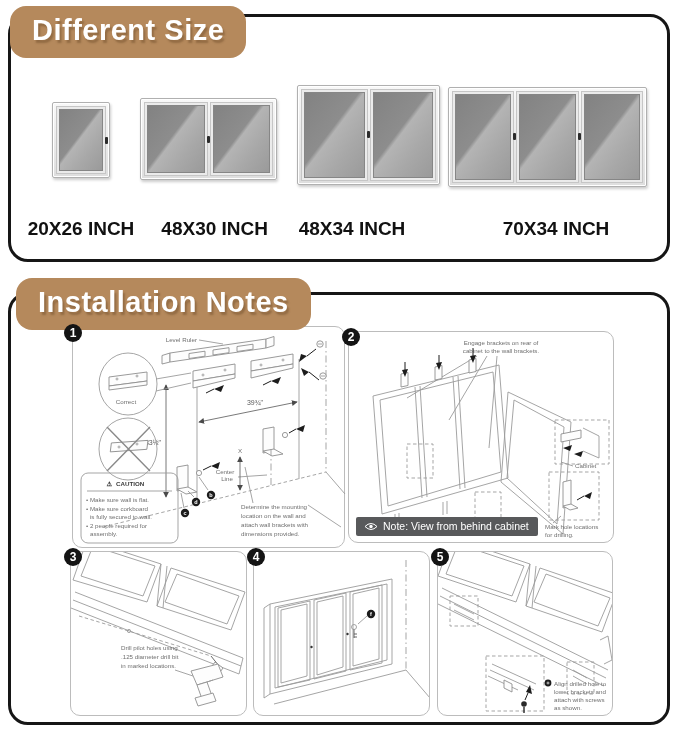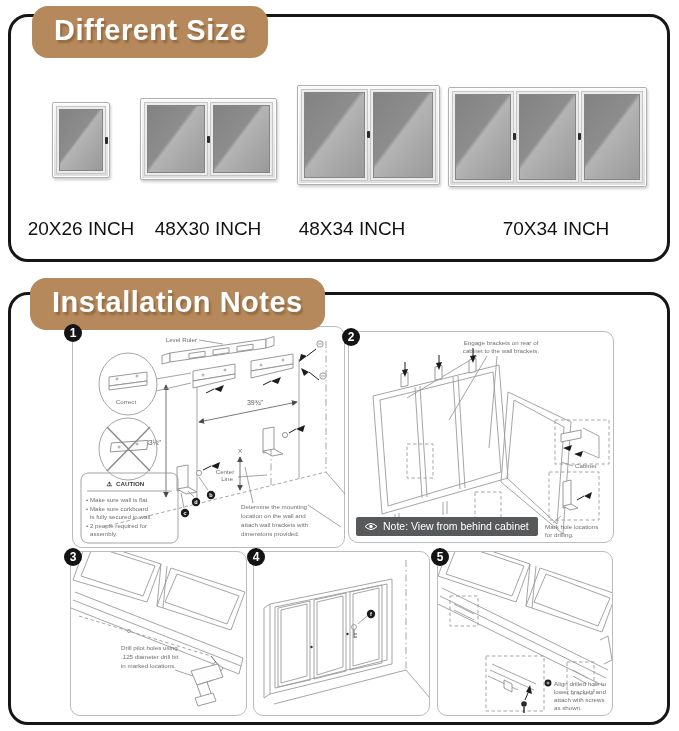--- a/index.html
+++ b/index.html
@@ -1,29 +1,29 @@
 <!DOCTYPE html>
 <html><head>
 <meta charset="utf-8">
 <style>
   html,body{margin:0;padding:0;}
   body{width:679px;height:731px;background:#fff;font-family:"Liberation Sans",sans-serif;position:relative;overflow:hidden;}
   .panel{position:absolute;border:3px solid #161616;border-radius:20px;background:#fff;box-sizing:border-box;}
   .hdr{position:absolute;background:#b5895c;border-radius:16px;color:#fff;font-weight:bold;
        padding:8px 22px 11px;font-size:29px;letter-spacing:.5px;z-index:6;
-       text-shadow:2px 3px 2px rgba(104,72,38,.45);margin-left:22px;}
+       text-shadow:2px 3px 2px rgba(104,72,38,.45);}
   
   .board{position:absolute;background:linear-gradient(180deg,#f8f8f8,#dedede);border:1px solid #b0b0b0;
          border-radius:2px;box-shadow:1px 2px 3px rgba(0,0,0,.2), inset 0 0 0 1px #ffffff;
          display:flex;gap:2px;padding:3px;box-sizing:border-box;}
   .door{flex:1;position:relative;background:#ebebeb;border:1px solid #c6c6c6;padding:2px;}
   .pane{position:absolute;inset:2px;border:1px solid #868686;
         background:linear-gradient(127deg,#828282 0%,#8d8d8d 44%,#b4b4b4 48%,#a8a8a8 70%,#9a9a9a 100%);}
   .lock{position:absolute;right:-3px;top:46%;width:3px;height:7px;background:#2b2b2b;border-radius:1px;z-index:2;}
-  .size-label{position:absolute;top:218px;font-weight:normal;font-size:19px;color:#111;text-align:center;}
+  .size-label{position:absolute;top:218px;font-weight:bold;font-size:19px;color:#111;text-align:center;}
   
   .dbox{position:absolute;border:1.5px solid #bcbcbc;border-radius:10px;background:#fff;box-sizing:border-box;}
   .badge{position:absolute;width:18px;height:18px;border-radius:50%;background:#141414;color:#fff;
          font-weight:bold;font-size:12px;display:flex;align-items:center;justify-content:center;z-index:7;}
   .dbox svg{position:absolute;left:0;top:0;}
   svg text{font-family:"Liberation Sans",sans-serif;font-size:6.2px;fill:#6f6f6f;}
   .t7{font-size:7px;fill:#5a5a5a;}
   .tb{font-weight:bold;fill:#3a3a3a;}
   .tw{fill:#fff;font-size:5.5px;font-weight:bold;}
   .ln{fill:none;stroke:#9b9b9b;stroke-width:.9;}
@@ -78,26 +78,26 @@
   <div class="door">
       <div class="pane"></div>
       <div class="lock"></div>
     </div>
   <div class="door">
       <div class="pane"></div>
     </div>
 </div>
 
 <div class="size-label" style="left:21px;width:120px;">20X26 INCH</div>
-<div class="size-label" style="left:148px;width:120px;">48X30 INCH</div>
+<div class="size-label" style="left:148px;width:120px;text-align:right;">48X30 INCH</div>
 <div class="size-label" style="left:292px;width:120px;">48X34 INCH</div>
 <div class="size-label" style="left:491px;width:130px;">70X34 INCH</div>
 
 <div class="panel" style="left:8px;top:292px;width:662px;height:433px;"></div>
-<div class="hdr" style="left:8px;top:278px;">
+<div class="hdr" style="left:16px;top:278px;">
   <span>Installation Notes</span>
 </div>
 
 <div class="badge" style="left:64px;top:324px;">1</div>
 <div class="dbox" style="left:72px;top:326px;width:273px;height:222px;">
   <svg width="273" height="222" viewBox="0 0 273 222">
     <defs>
       <marker id="ar1" viewBox="0 0 8 8" refX="7" refY="4" markerWidth="6.5" markerHeight="6.5" orient="auto-start-reverse">
         <path d="M0,0 L8,4 L0,8 z" fill="#4a4a4a"></path>
       </marker>

